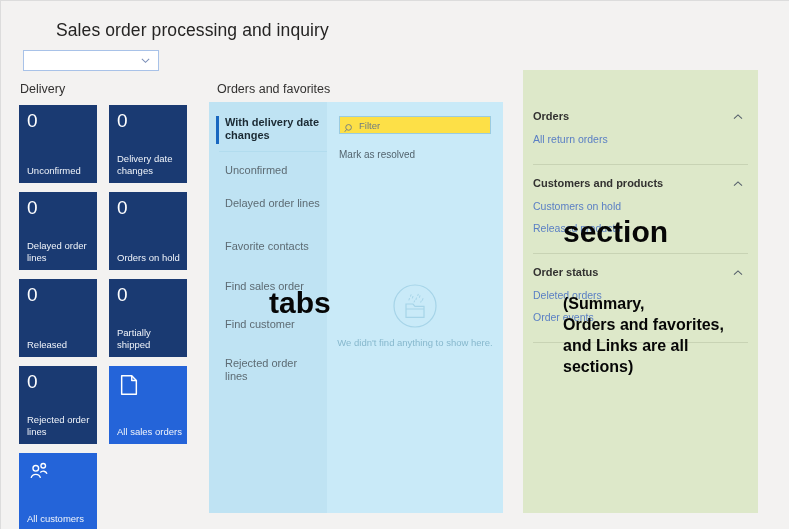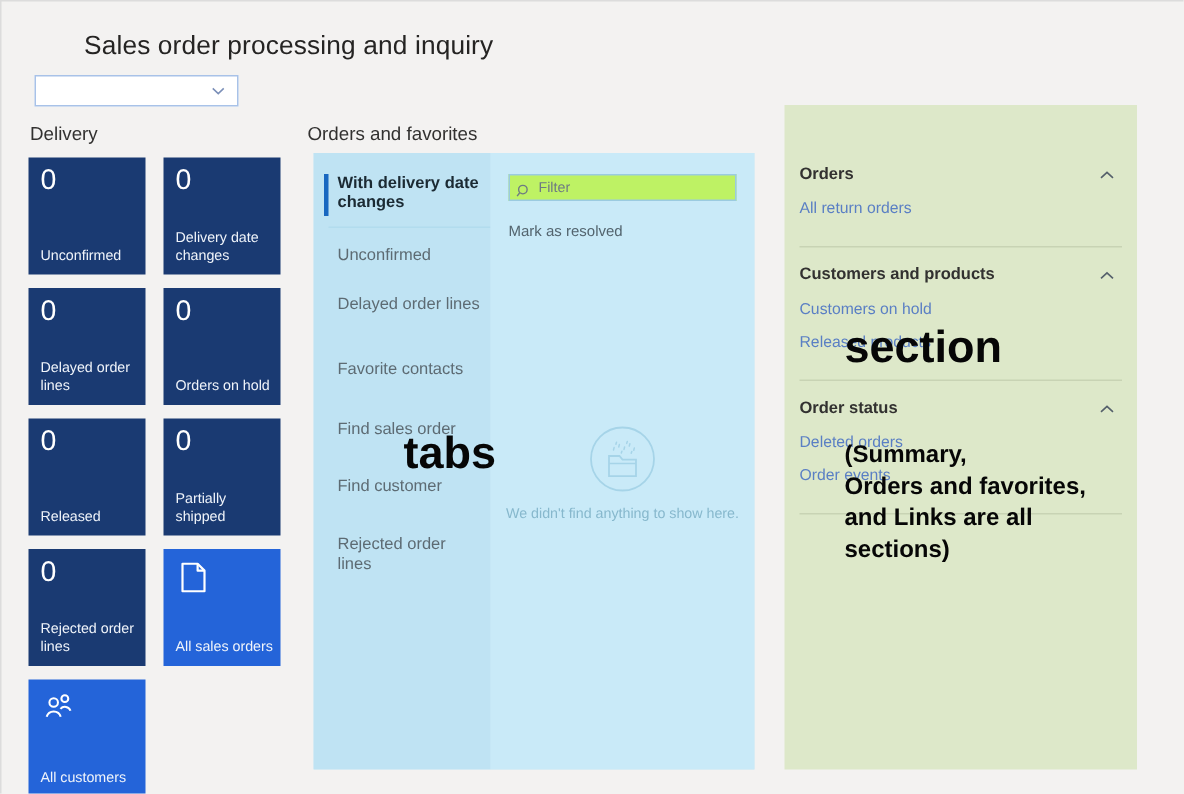--- a/index.html
+++ b/index.html
@@ -60,21 +60,21 @@
   .dropdown .chev svg { display:block; }
 
   
   .sec-head {
     position: absolute;
     font-size: 12.5px;
     color: #323130;
     white-space: nowrap;
   }
   #summary-head  { left: 19px;  top: 81px; }
-  #orders-head   { left: 204px; top: 81px; }
+  #orders-head   { left: 216px; top: 81px; }
   #links-head    { left: 532px; top: 81px; }
 
   
   .summary-panel {
     position: absolute;
     left: 18px;
     top: 104px;
     width: 168px;
   }
   .tile {
@@ -172,21 +172,21 @@
     width: 176px;
     height: 411px;
     background: #c9eaf8;
   }
   .filter-box {
     position: absolute;
     left: 12px;
     top: 14px;
     width: 152px;
     height: 18px;
-    background: #bef264;
+    background: #fde047;
     border: 1px solid #9bcbe0;
     box-sizing: border-box;
     cursor: text;
   }
   .filter-box .search-ic {
     position: absolute;
     left: 4px;
     top: 3px;
     width: 11px;
     height: 11px;

